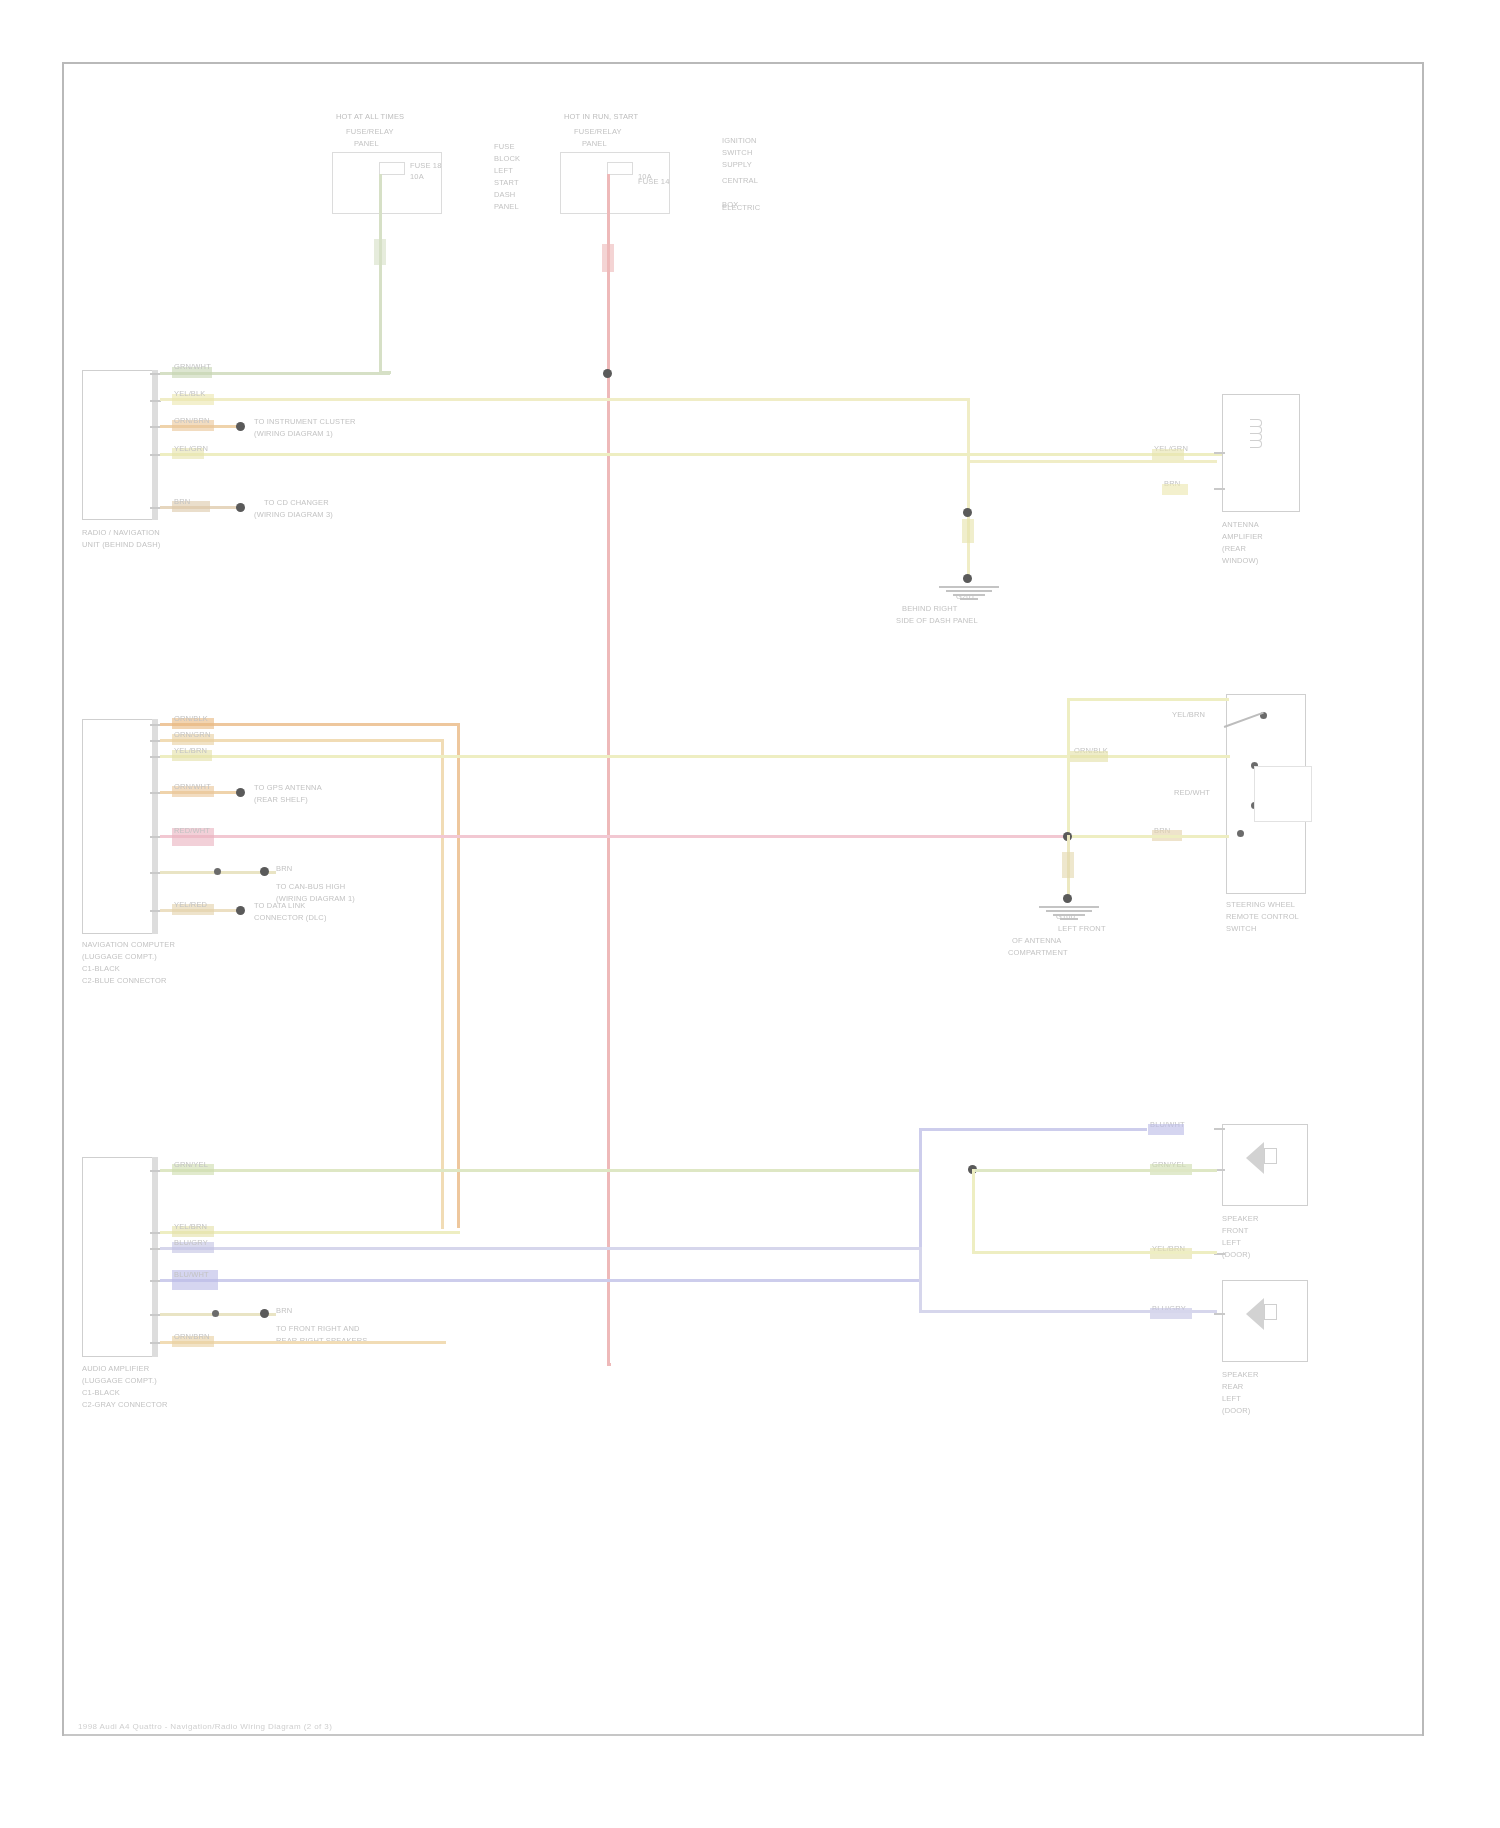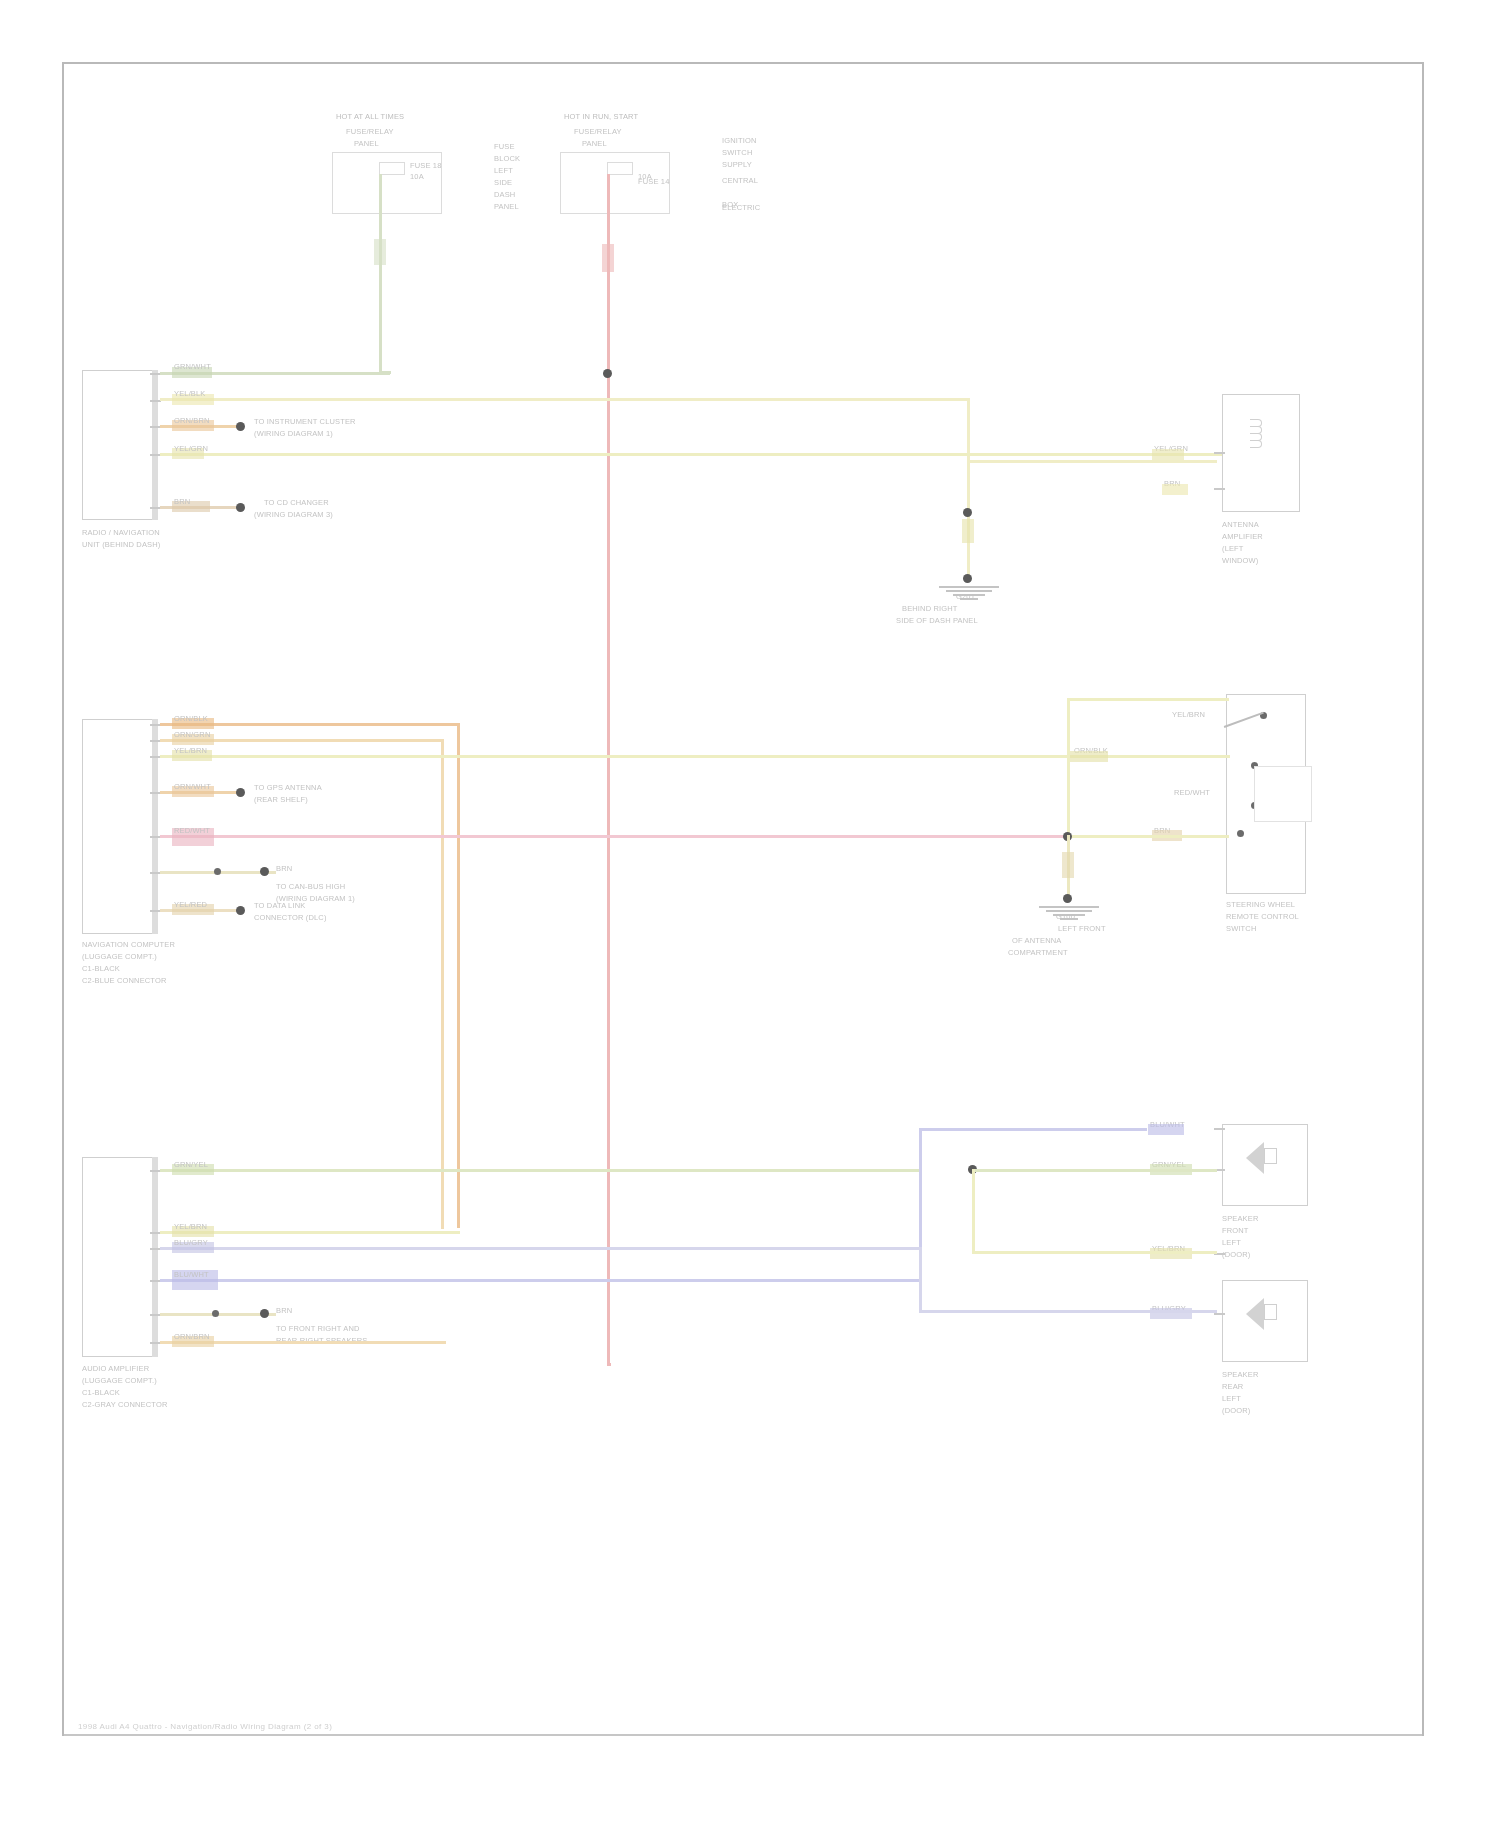--- a/index.html
+++ b/index.html
@@ -132,21 +132,21 @@
 
     <div class="boxthin" style="left:268px;top:88px;width:110px;height:62px;"></div>
 
     <div class="boxthin" style="left:315px;top:98px;width:26px;height:13px;"></div>
     <div class="lbl" style="left:346px;top:97px;">FUSE 18</div>
     <div class="lbl" style="left:346px;top:108px;">10A</div>
 
     <div class="lbl" style="left:430px;top:78px;">FUSE</div>
     <div class="lbl" style="left:430px;top:90px;">BLOCK</div>
     <div class="lbl" style="left:430px;top:102px;">LEFT</div>
-    <div class="lbl" style="left:430px;top:114px;">SIDE</div>
+    <div class="lbl" style="left:430px;top:114px;">START</div>
     <div class="lbl" style="left:430px;top:126px;">DASH</div>
     <div class="lbl" style="left:430px;top:138px;">PANEL</div>
 
     <div class="wire v" style="left:315px;top:110px;height:200px;background:#d6e0c6;"></div>
     <div class="chip" style="left:310px;top:175px;width:12px;height:26px;background:#d6e0c6;"></div>
 
     <div class="wire h" style="left:315px;top:307px;width:12px;background:#d6e0c6;"></div>
     <div class="wire v" style="left:324px;top:307px;height:3px;background:#d6e0c6;"></div>
   </div>
 
@@ -222,21 +222,21 @@
       <span></span>
         <span></span>
         <span></span>
         <span></span>
     </div>
     <div class="pin" style="left:1150px;top:388px;"></div>
     <div class="pin" style="left:1150px;top:424px;"></div>
 
     <div class="lbl" style="left:1158px;top:456px;">ANTENNA</div>
     <div class="lbl" style="left:1158px;top:468px;">AMPLIFIER</div>
-    <div class="lbl" style="left:1158px;top:480px;">(LEFT</div>
+    <div class="lbl" style="left:1158px;top:480px;">(REAR</div>
     <div class="lbl" style="left:1158px;top:492px;">WINDOW)</div>
 
     <div class="lbl" style="left:1090px;top:380px;">YEL/GRN</div>
     <div class="lbl" style="left:1100px;top:415px;">BRN</div>
     <div class="chip" style="left:1088px;top:385px;width:32px;background:#e6e3ac;"></div>
     <div class="chip" style="left:1098px;top:420px;width:26px;background:#ece6ae;"></div>
   </div>
 
   <div>
     <div class="wire v" style="left:903px;top:396px;height:118px;background:#f0edc6;"></div>

